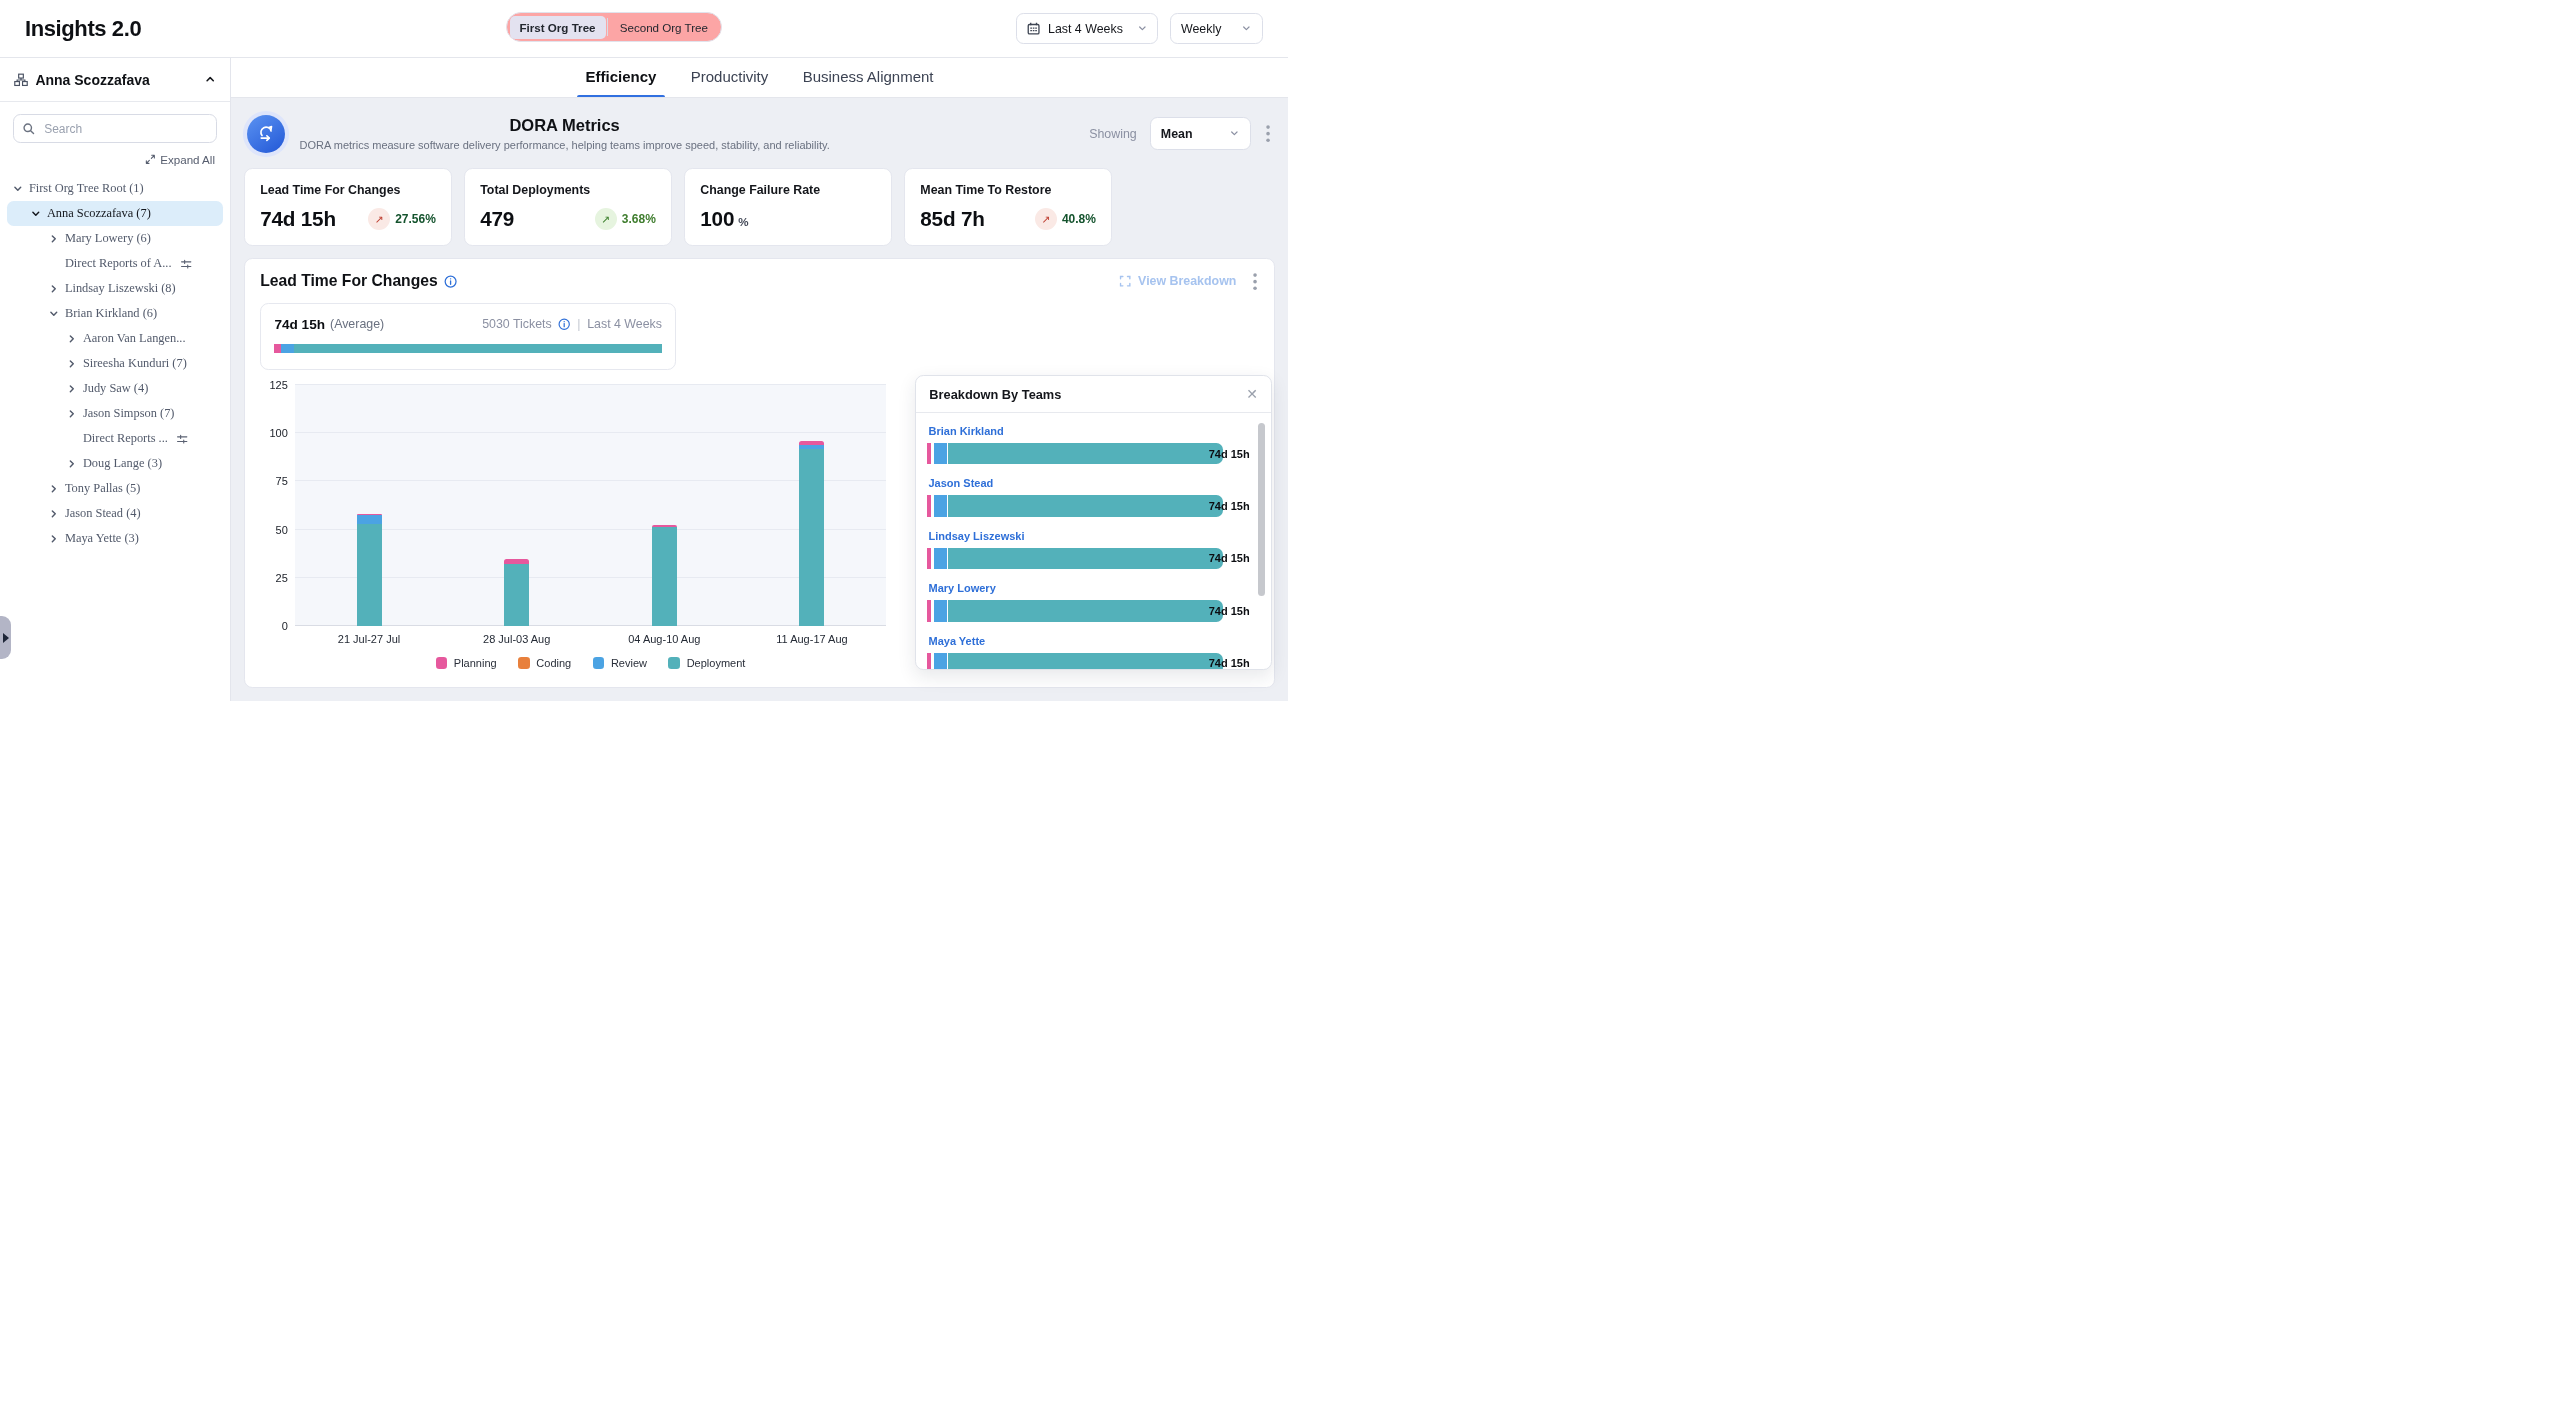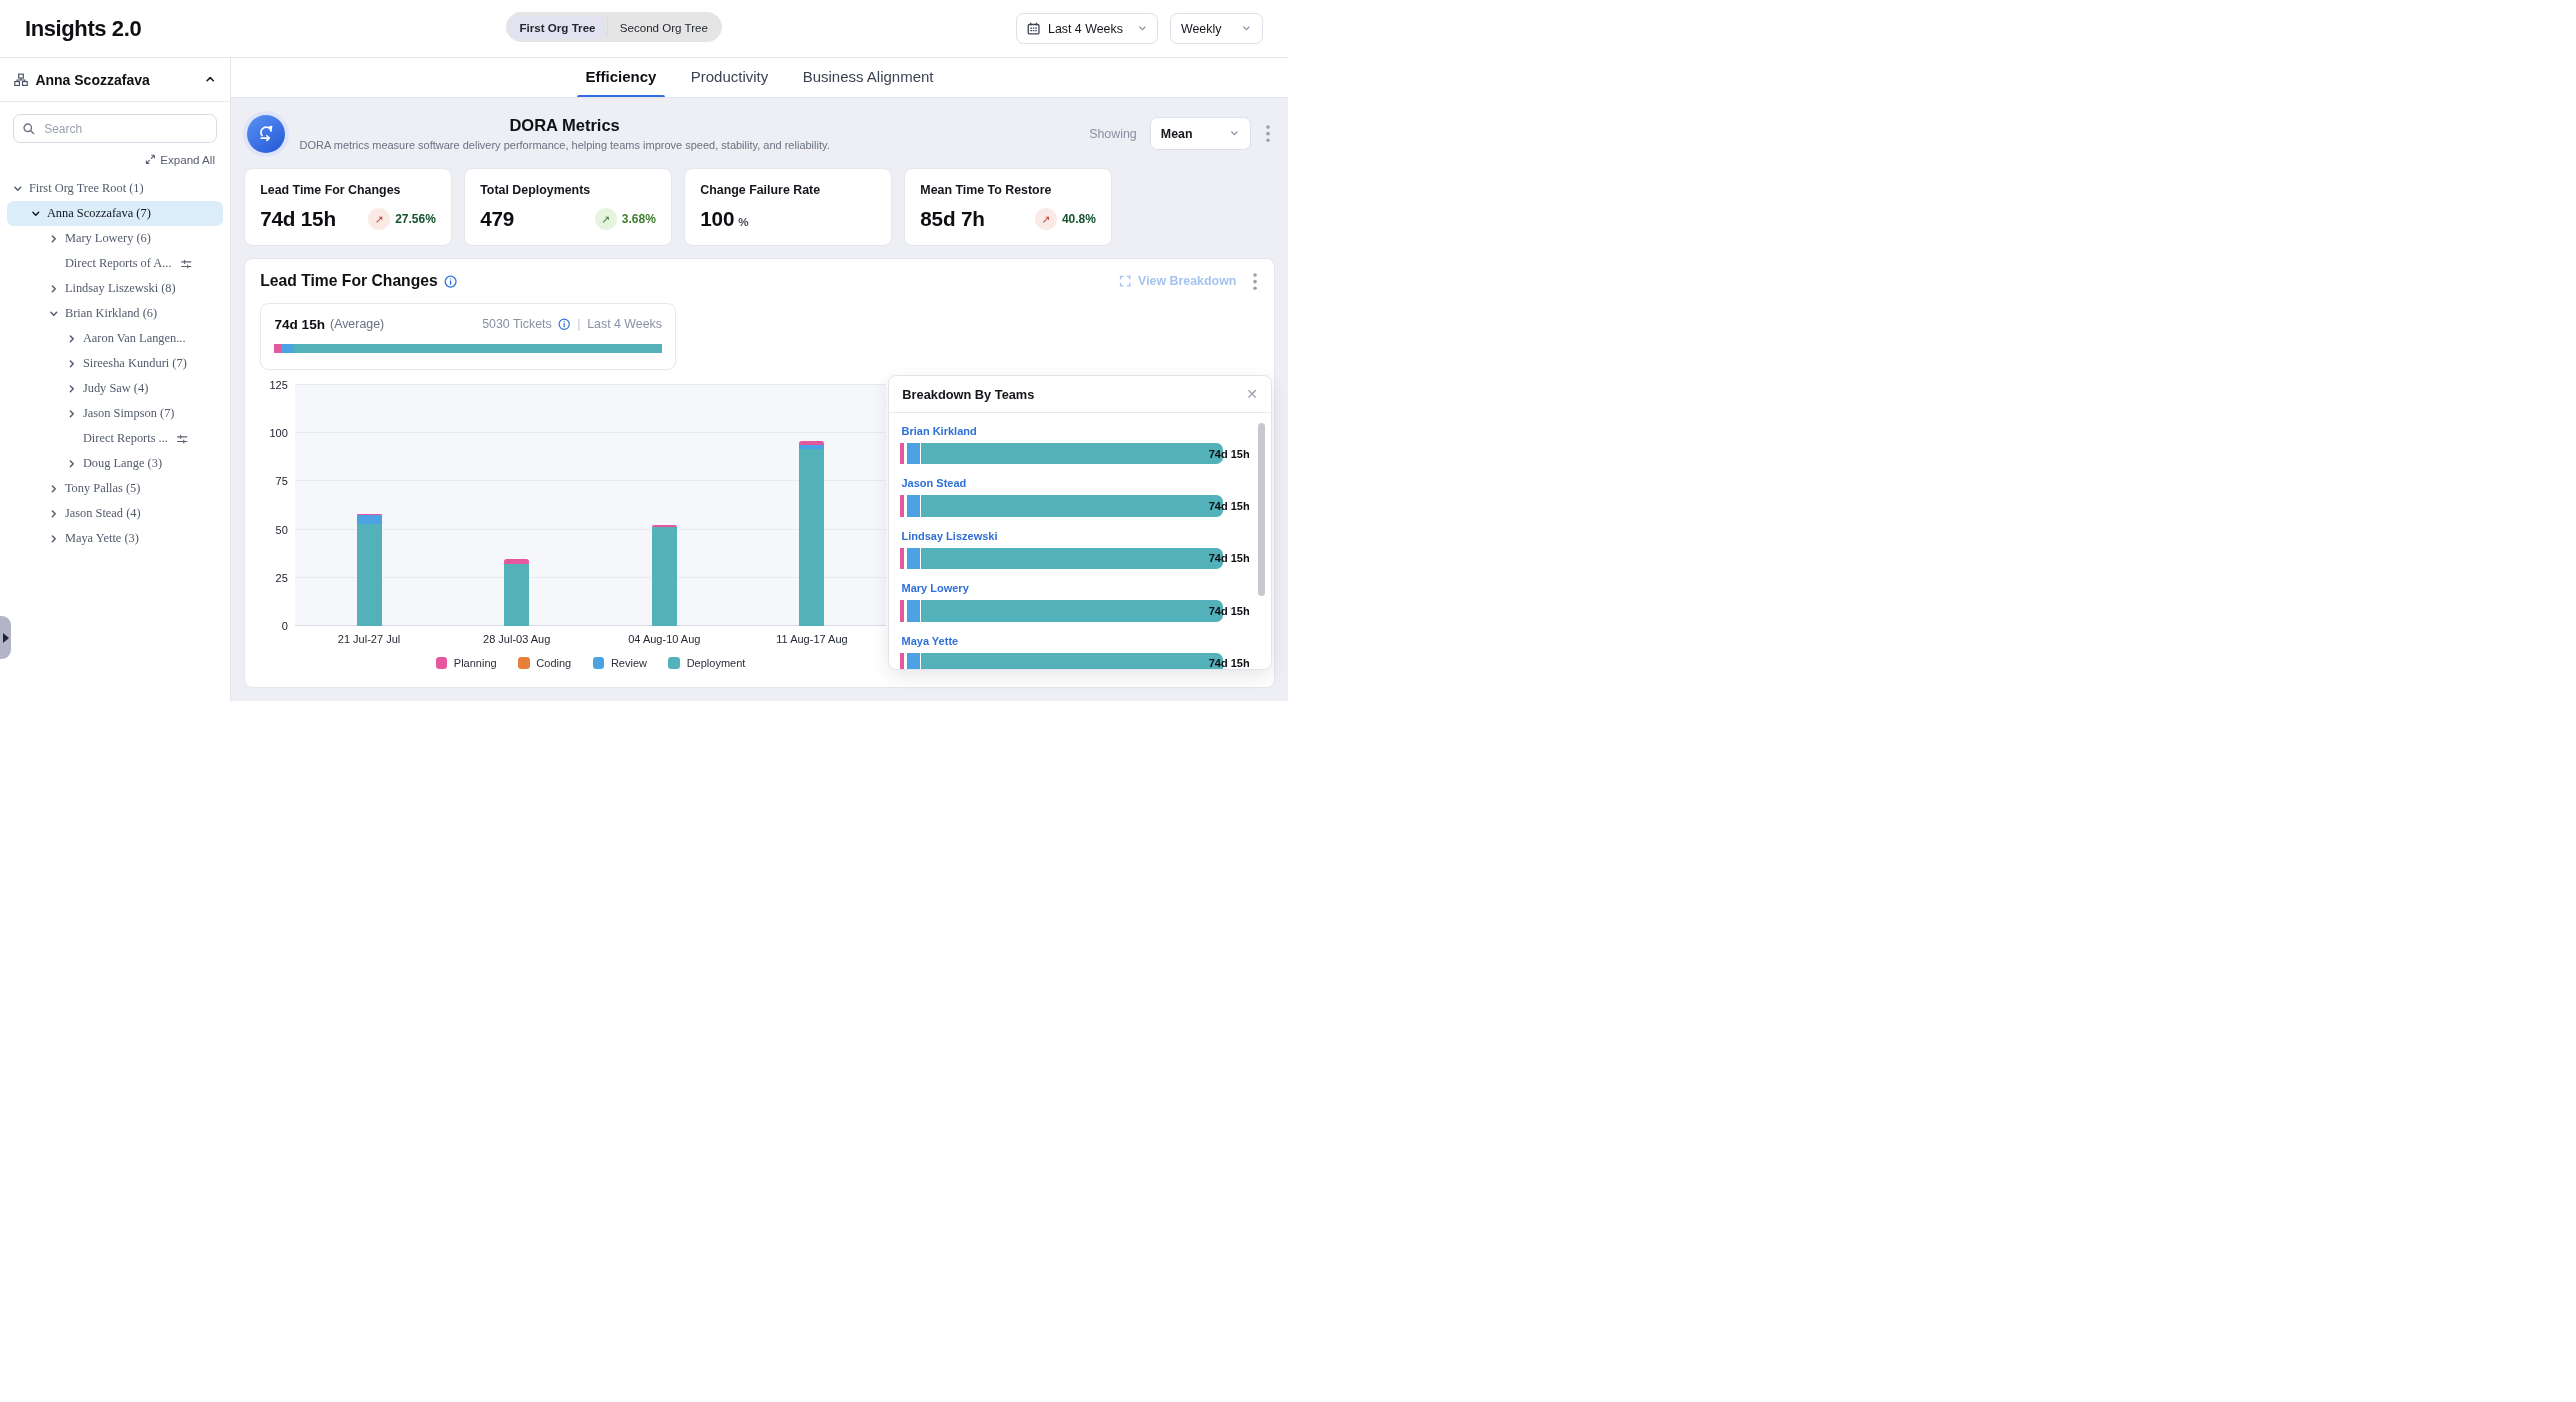--- a/index.html
+++ b/index.html
@@ -3,21 +3,21 @@
 <meta charset="utf-8">
 <style>
   * { box-sizing: border-box; margin: 0; padding: 0; }
   html,body { width:1288px; height:701px; overflow:hidden; }
   body { font-family:"Liberation Sans", sans-serif; background:#fff; color:#15171c; }
   .app { width:1288px; height:701px; display:flex; flex-direction:column; }
 
   
   .topbar { height:58px; background:#fff; border-bottom:0.8px solid #e4e6ec; display:flex; align-items:center; padding:0 25px; position:relative; flex:0 0 auto; }
   .app-title { font-size:22px; font-weight:bold; letter-spacing:-0.4px; color:#0e1014; }
-  .org-toggle { position:absolute; left:506px; top:12.4px; display:flex; align-items:center; border:0.8px solid #e1e3ec; border-radius:15px; background:#e5e5e5; padding:2.5px; }
+  .org-toggle { position:absolute; left:506px; top:12.4px; display:flex; align-items:center; border:0.8px solid #e1e3ec; border-radius:15px; background:#fca5a5; padding:2.5px; }
   .org-toggle .opt { font-size:11.6px; padding:5px 10px; border-radius:5px; color:#23272f; white-space:nowrap; cursor:pointer; }
   .org-toggle .opt.active { background:#e3e2f0; font-weight:bold; }
   .org-toggle .tdiv { width:0.8px; height:18px; background:#d9dbe4; margin:0 1.7px; }
   .top-right { margin-left:auto; display:flex; gap:11.6px; }
   .select { display:flex; align-items:center; gap:7.4px; border:0.8px solid #dcdfe9; border-radius:7.4px; padding:0 10px; height:31px; font-size:12.4px; color:#15171c; background:#fff; cursor:pointer; }
   .select .chev { margin-left:auto; color:#8b90a2; display:flex; }
   .sel-range { width:142px; }
   .sel-gran  { width:93px; }
 
   
@@ -103,21 +103,21 @@
   .bar-slot { flex:1; display:flex; align-items:flex-end; justify-content:center; }
   .bar-stack { width:25px; display:flex; flex-direction:column-reverse; }
   .bar-stack .bseg:last-child { border-radius:2.5px 2.5px 0 0; }
   .xlabels { display:flex; margin-top:7.4px; }
   .xlabels .xl { flex:1; text-align:center; font-size:11px; color:#242a35; }
   .legend { display:flex; justify-content:center; gap:21.5px; margin-top:11.6px; }
   .legend .li { display:flex; align-items:center; gap:6.6px; font-size:11px; color:#2a2f3a; }
   .legend .sw { width:11.6px; height:11.6px; border-radius:3.3px; }
 
   
-  .panel { position:absolute; right:1.7px; top:116px; width:384px; height:295px; background:#fff; border:0.8px solid #e0e3ea; border-radius:8.3px; box-shadow:0 6.6px 18px rgba(30,35,60,.10); display:flex; flex-direction:column; z-index:10; }
+  .panel { position:absolute; right:1.7px; top:116px; width:357px; height:295px; background:#fff; border:0.8px solid #e0e3ea; border-radius:8.3px; box-shadow:0 6.6px 18px rgba(30,35,60,.10); display:flex; flex-direction:column; z-index:10; }
   .panel-head { padding:10.7px 13.2px; border-bottom:0.8px solid #e7e9ee; display:flex; align-items:center; flex:0 0 auto; }
   .panel-title { font-size:12.8px; font-weight:bold; color:#14161b; }
   .panel-x { margin-left:auto; color:#9aa0ac; font-size:14px; cursor:pointer; line-height:1; }
   .panel-list { flex:1; padding:11.6px 21.5px 8.3px 10.7px; position:relative; overflow:hidden; }
   .team { margin-bottom:13.2px; }
   .team .tname { font-size:11px; font-weight:bold; color:#2e6fd8; margin-bottom:5.8px; padding-left:1.7px; cursor:pointer; }
   .team-bar { position:relative; height:21.5px; display:flex; padding-right:26.4px; }
   .team-bar .sp { width:4.1px; background:#e6589d; flex:0 0 auto; margin-right:3.3px; }
   .team-bar .sb { width:12.4px; background:#4ba3e3; flex:0 0 auto; margin-right:1.7px; }
   .team-bar .st { flex:1; background:#53b1ba; border-radius:0 6.6px 6.6px 0; }

